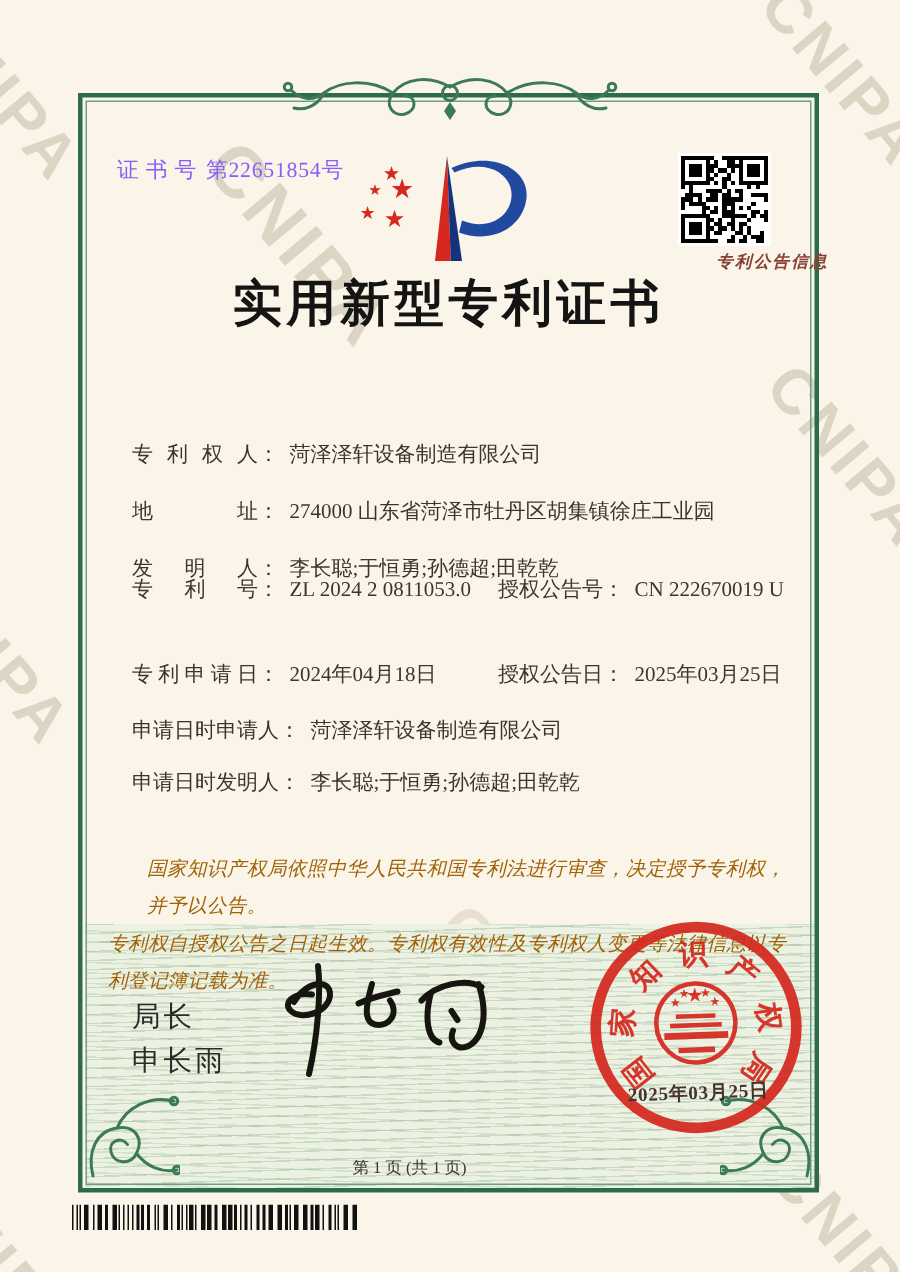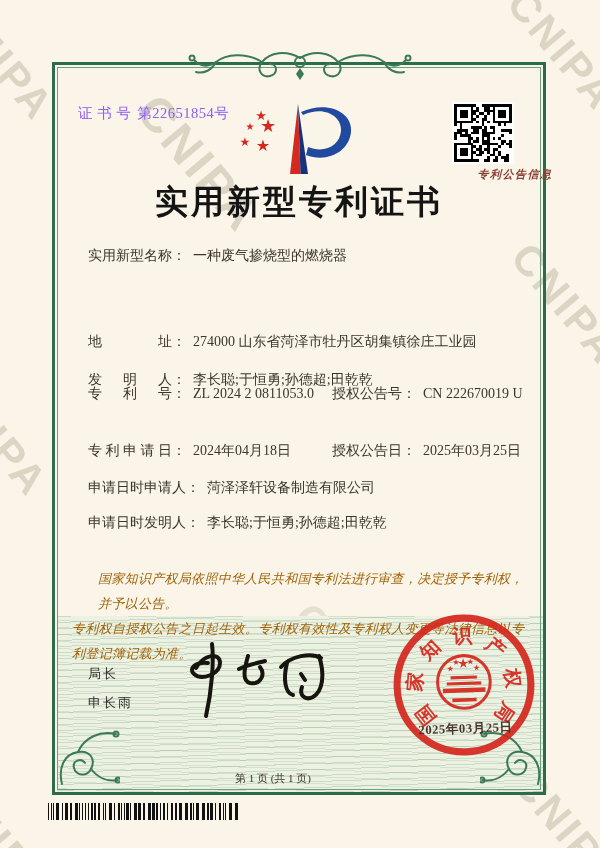--- a/index.html
+++ b/index.html
@@ -45,21 +45,21 @@
   .row{position:absolute;left:88px;width:440px;font-size:14px;color:#3a362e;line-height:20px;white-space:nowrap;}
   .fl{display:inline-block;width:84px;text-align:justify;text-align-last:justify;vertical-align:top;}
   .flw{display:inline-block;vertical-align:top;font-family:Liberation Mono, monospace;}
   .fv{margin-left:7px;}
   .col2{position:absolute;left:244px;top:0;white-space:nowrap;}
 
   .statement{position:absolute;left:72px;top:566px;width:458px;font-size:13px;line-height:25px;
              font-style:italic;color:#a16207;letter-spacing:.3px;}
   .statement .l1{padding-left:26px;}
 
-  .signer{position:absolute;left:88px;font-size:13px;color:#2b2b28;
+  .signer{position:absolute;left:88px;font-size:19px;color:#2b2b28;
           font-family:Liberation Serif, serif;font-weight:500;letter-spacing:2px;}
   .sig-svg{position:absolute;left:168px;top:636px;width:175px;height:90px;}
   .sig-svg path{stroke:#17150f;stroke-width:4;fill:none;stroke-linecap:round;stroke-linejoin:round;}
 
   .seal{position:absolute;left:388px;top:609px;width:152px;height:152px;opacity:.93;transform:rotate(-2deg);}
   .ring-ch{font-size:19px;font-weight:bold;fill:#d5281e;}
   .seal-date{font-size:12.5px;font-weight:bold;fill:#3c2620;letter-spacing:.5px;}
   .emb{fill:#d5281e;}
 
   .footer{position:absolute;left:52px;top:771px;width:442px;text-align:center;font-size:11px;color:#3a362e;}
@@ -282,22 +282,22 @@
         <rect x="20" y="10" width="1" height="1" fill="#000"></rect>
         <rect x="20" y="13" width="1" height="1" fill="#000"></rect>
         <rect x="20" y="14" width="1" height="1" fill="#000"></rect>
         <rect x="20" y="15" width="1" height="1" fill="#000"></rect>
       </svg>
   </div>
   <div class="qr-caption">专利公告信息</div>
 
   <div class="title">实用新型专利证书</div>
 
-  <div class="row" style="top:246px">
-    <span class="fl">实用新型名称</span><span>：</span><span class="fv">一种废气掺烧型的燃烧器</span>
+  <div class="row" style="top:294px">
+    <span class="fl">专利权人</span><span>：</span><span class="fv">菏泽泽轩设备制造有限公司</span>
   </div>
   <div class="row" style="top:332px">
     <span class="fl">地址</span><span>：</span><span class="fv">274000 山东省菏泽市牡丹区胡集镇徐庄工业园</span>
   </div>
   <div class="row" style="top:370px">
     <span class="fl">发明人</span><span>：</span><span class="fv">李长聪;于恒勇;孙德超;田乾乾</span>
   </div>
   <div class="row" style="top:384px">
     <span class="fl">专利号</span><span>：</span><span class="fv">ZL 2024 2 0811053.0</span>
     <span class="col2"><span class="flw">授权公告号</span><span>：</span><span class="fv">CN 222670019 U</span></span>

